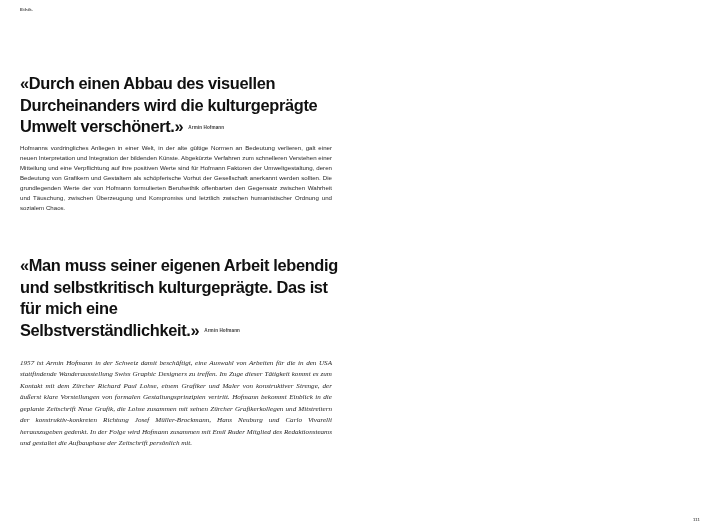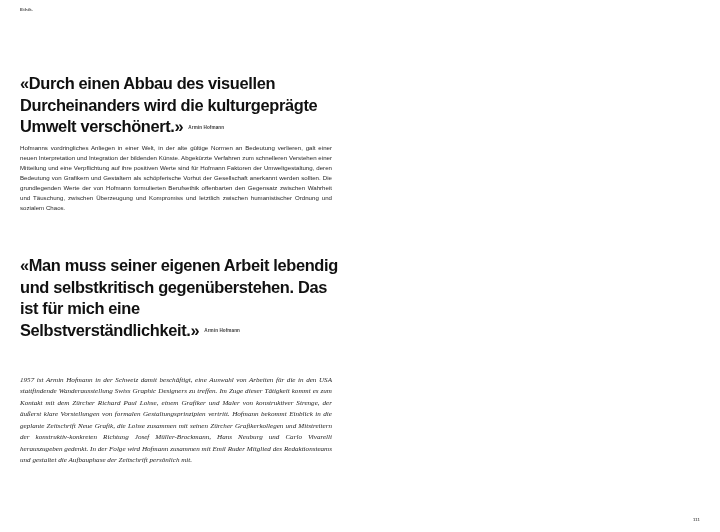--- a/index.html
+++ b/index.html
@@ -98,21 +98,21 @@
     font-style: italic;
     font-size: 7.1px;
     line-height: 1.62;
     color: #1d1d1d;
     text-align: justify;
     margin: 0;
   }
   .caption-italic {
     position: absolute;
     left: 20px;
-    top: 375px;
+    top: 358px;
     width: 312px;
   }
 
   
   .folio {
     position: absolute;
     right: 20px;
     bottom: 10px;
     font-family: "Liberation Sans", sans-serif;
     font-size: 4.2px;
@@ -126,21 +126,21 @@
 
 <div class="spread">
 
   <div class="page page-left">
     <div class="runhead runhead-left">Ethik.</div>
 
     <blockquote class="quote quote-1"><span>«Durch einen Abbau des visuellen Durcheinanders wird die kulturgeprägte Umwelt verschönert.»</span><span class="attrib">Armin Hofmann</span></blockquote>
 
     <p class="body-sans">Hofmanns vordringliches Anliegen in einer Welt, in der alte gültige Normen an Bedeutung verlieren, galt einer neuen Interpretation und Integration der bildenden Künste. Abgekürzte Verfahren zum schnelleren Verstehen einer Mitteilung und eine Verpflichtung auf ihre positiven Werte sind für Hofmann Faktoren der Umweltgestaltung, deren Bedeutung von Grafikern und Gestaltern als schöpferische Vorhut der Gesellschaft anerkannt werden sollten. Die grundlegenden Werte der von Hofmann formulierten Berufsethik offenbarten den Gegensatz zwischen Wahrheit und Täuschung, zwischen Überzeugung und Kompromiss und letztlich zwischen humanistischer Ordnung und sozialem Chaos.</p>
 
-    <blockquote class="quote quote-2"><span>«Man muss seiner eigenen Arbeit lebendig und selbstkritisch gegenüberstehen. Das ist für mich eine Selbstverständlichkeit.»</span><span class="attrib">Armin Hofmann</span></blockquote>
+    <blockquote class="quote quote-2"><span>«Man muss seiner eigenen Arbeit lebendig und selbstkritisch kulturgeprägte. Das ist für mich eine Selbstverständlichkeit.»</span><span class="attrib">Armin Hofmann</span></blockquote>
 
     <p class="body-italic caption-italic">1957 ist Armin Hofmann in der Schweiz damit beschäftigt, eine Auswahl von Arbeiten für die in den USA stattfindende Wanderausstellung Swiss Graphic Designers zu treffen. Im Zuge dieser Tätigkeit kommt es zum Kontakt mit dem Zürcher Richard Paul Lohse, einem Grafiker und Maler von konstruktiver Strenge, der äußerst klare Vorstellungen von formalen Gestaltungsprinzipien vertritt. Hofmann bekommt Einblick in die geplante Zeitschrift Neue Grafik, die Lohse zusammen mit seinen Zürcher Grafikerkollegen und Mitstreitern der konstruktiv-konkreten Richtung Josef Müller-Brockmann, Hans Neuburg und Carlo Vivarelli herauszugeben gedenkt. In der Folge wird Hofmann zusammen mit Emil Ruder Mitglied des Redaktionsteams und gestaltet die Aufbauphase der Zeitschrift persönlich mit.</p>
   </div>
 
   <div class="page page-right">
 
     <div class="folio">111</div>
   </div>
 
 </div>

